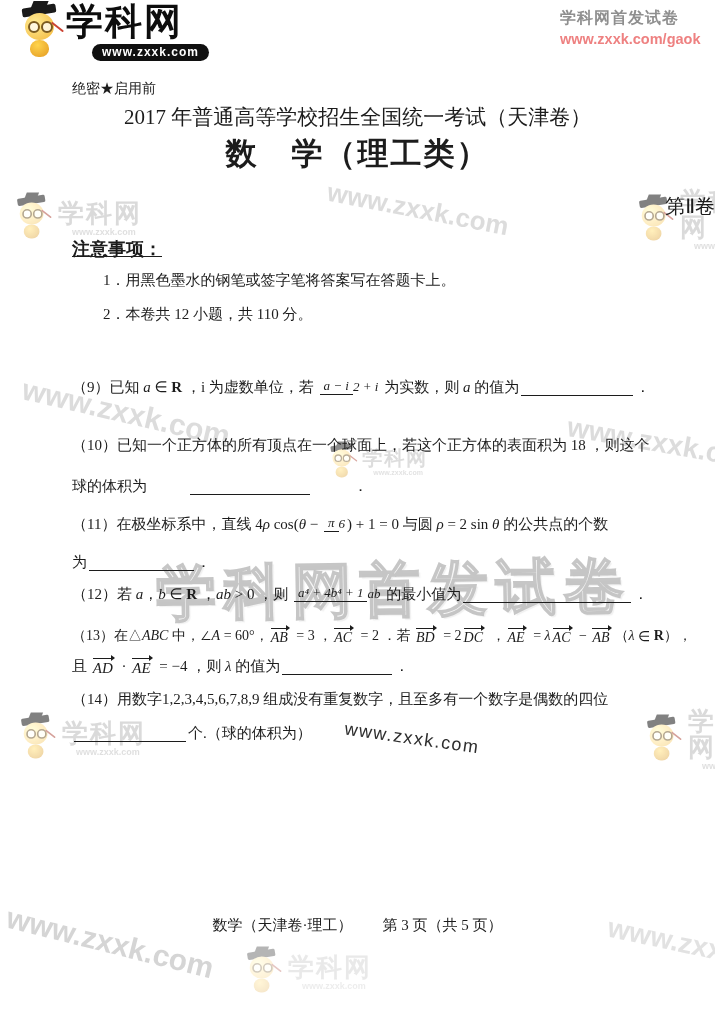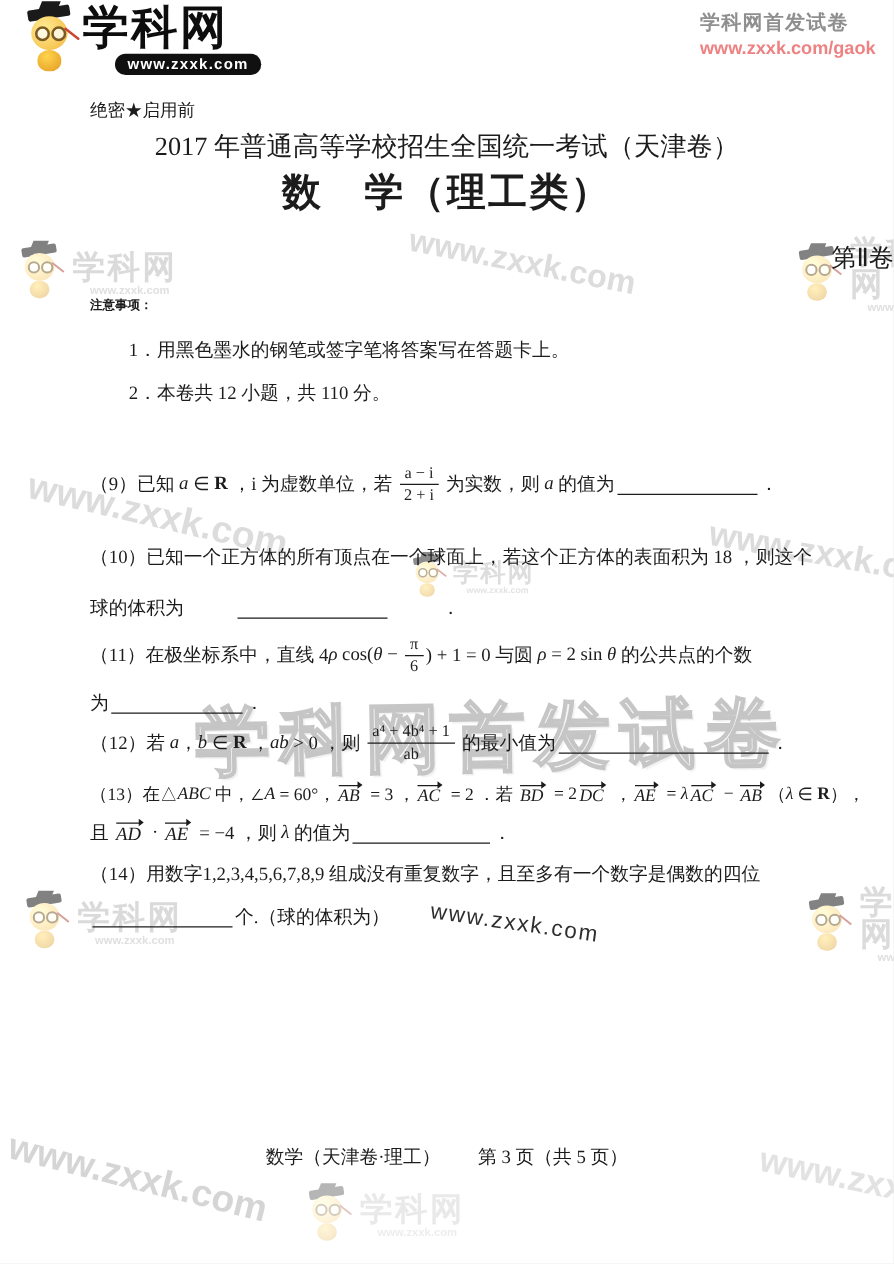--- a/index.html
+++ b/index.html
@@ -25,43 +25,43 @@
   .hdr-right{position:absolute;left:560px;top:8px;z-index:3;font-family:"Liberation Sans",sans-serif;font-weight:bold;white-space:nowrap;}
   .hr1{font-size:16px;color:#8f8f8f;letter-spacing:1px;}
   .hr2{font-size:14.5px;color:#ee8181;margin-top:2px;}
 
   
   .secret{position:absolute;left:72px;top:80px;font-family:"Liberation Sans",sans-serif;font-weight:normal;font-size:14px;z-index:2;}
   .exam-title{position:absolute;left:0;top:103px;width:100%;text-align:center;font-size:21px;z-index:2;}
   .subject-title{position:absolute;left:0;top:133px;width:100%;text-align:center;font-size:31px;font-weight:bold;z-index:2;letter-spacing:2px;}
   .section-title{position:absolute;left:0;top:193px;width:100%;text-align:right;font-size:20px;font-weight:normal;z-index:2;}
 
-  .notice-h{position:absolute;left:72px;top:237px;font-family:"Liberation Sans",sans-serif;font-weight:bold;font-size:10px;z-index:2;}
+  .notice-h{position:absolute;left:72px;top:237px;font-family:"Liberation Sans",sans-serif;font-weight:bold;font-size:18px;z-index:2;text-decoration:underline;}
   .notice-item{position:absolute;left:103px;font-size:15px;z-index:2;white-space:pre;}
   #n1{top:271px;} #n2{top:305px;}
   .sec2{position:absolute;left:72px;top:339px;font-family:"Liberation Sans",sans-serif;font-weight:bold;font-size:15px;z-index:2;}
 
   
   .qline{position:absolute;left:72px;display:flex;align-items:center;white-space:pre;font-size:15px;z-index:2;}
   .qline span{white-space:pre;}
   #q9{top:364px;height:46px;}
   #q10l1{top:436px;}
   #q10l2{top:474px;height:24px;gap:41px;}
   #q11l1{top:502px;height:44px;}
   #q11l2{top:550px;height:24px;}
   #q12{top:570px;height:48px;}
   #q13l1{top:626px;font-size:14px;}
   #q13l2{top:650px;height:32px;}
   #q14l1{top:690px;}
   #q14l2{top:720px;height:26px;}
 
   .mi{font-style:italic;}
   .bfR{font-weight:bold;}
-  .frac{display:inline-flex;flex-direction:column;align-items:center;vertical-align:middle;
-        font-size:13px;line-height:1.15;margin:0 2px;text-align:right;}
+  .frac{display:inline-flex;flex-direction:row;align-items:center;vertical-align:middle;
+        font-size:13px;line-height:1.15;font-style:italic;margin:0 2px;text-align:right;}
   .frac .num{display:block;border-bottom:1px solid #1c1c1c;padding:0 4px 1px;}
   .frac .den{display:block;padding-top:1px;}
   .vec{font-style:italic;position:relative;display:inline-block;margin:0 1px;padding:4px 4px 0 1px;}
   .vec::before{content:"";position:absolute;left:1px;right:4px;top:2px;border-top:1.3px solid #1c1c1c;}
   .vec::after{content:"";position:absolute;right:-1px;top:-1px;width:0;height:0;border:3px solid transparent;border-left:4.5px solid #1c1c1c;}
   .blank{display:inline-block;height:16px;border-bottom:1.2px solid #1c1c1c;margin:0 2px;}
 
   
   .footer{position:absolute;left:0;top:916px;width:100%;text-align:center;font-size:15px;z-index:2;}
 

